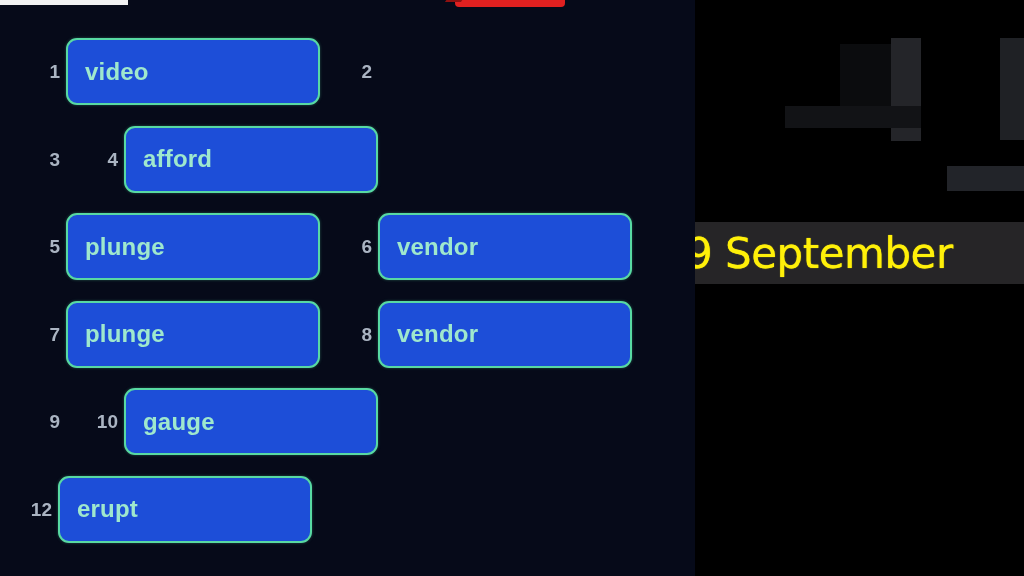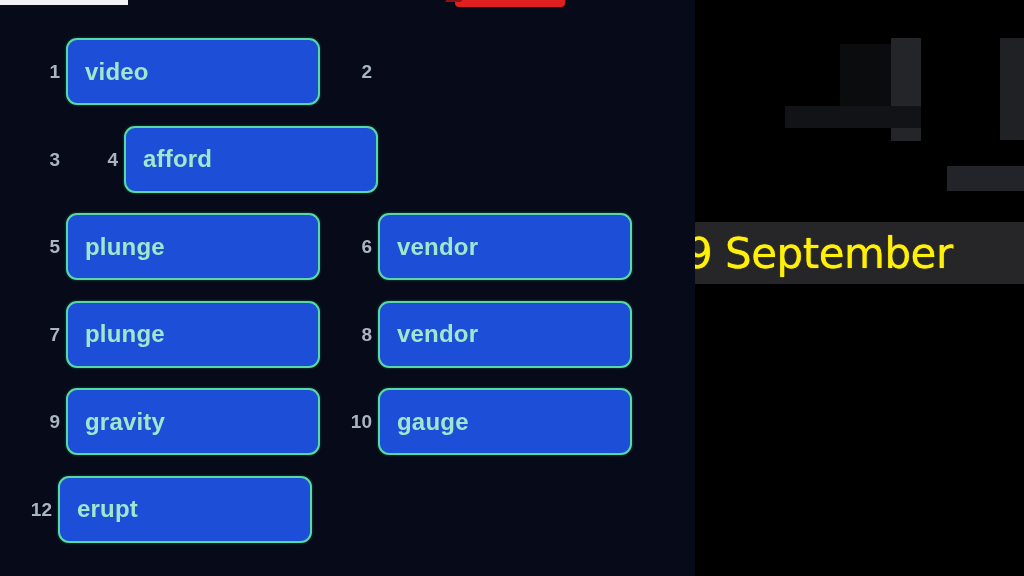--- a/index.html
+++ b/index.html
@@ -224,23 +224,20 @@
           <div class="num">8</div>
           <div class="word-box">
             <span class="word">vendor</span>
           </div>
         </div>
       </div>
 
       <div class="grid-row">
         <div class="cell cell-left">
           <div class="num">9</div>
-          <div class="word-box">
-            <span class="word">gravity</span>
-          </div>
         </div>
         <div class="cell cell-right">
           <div class="num">10</div>
           <div class="word-box">
             <span class="word">gauge</span>
           </div>
         </div>
       </div>
 
       <div class="grid-row">

